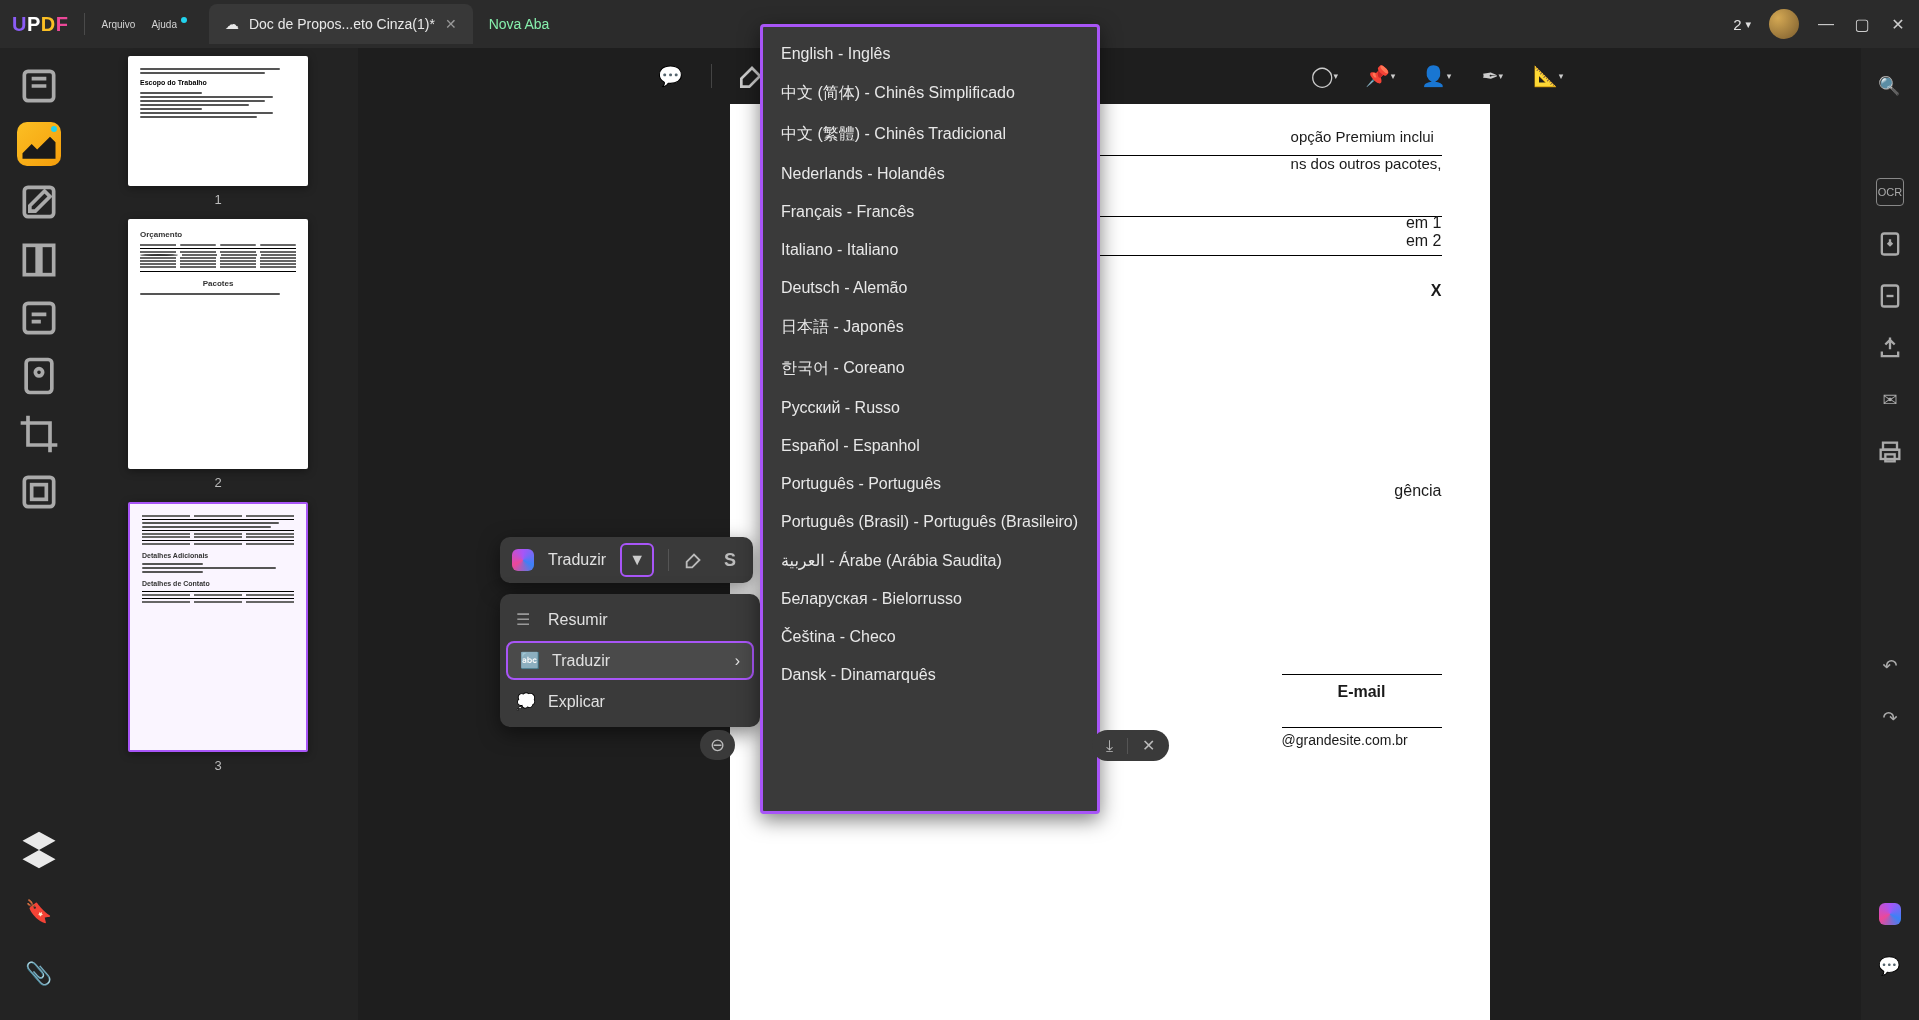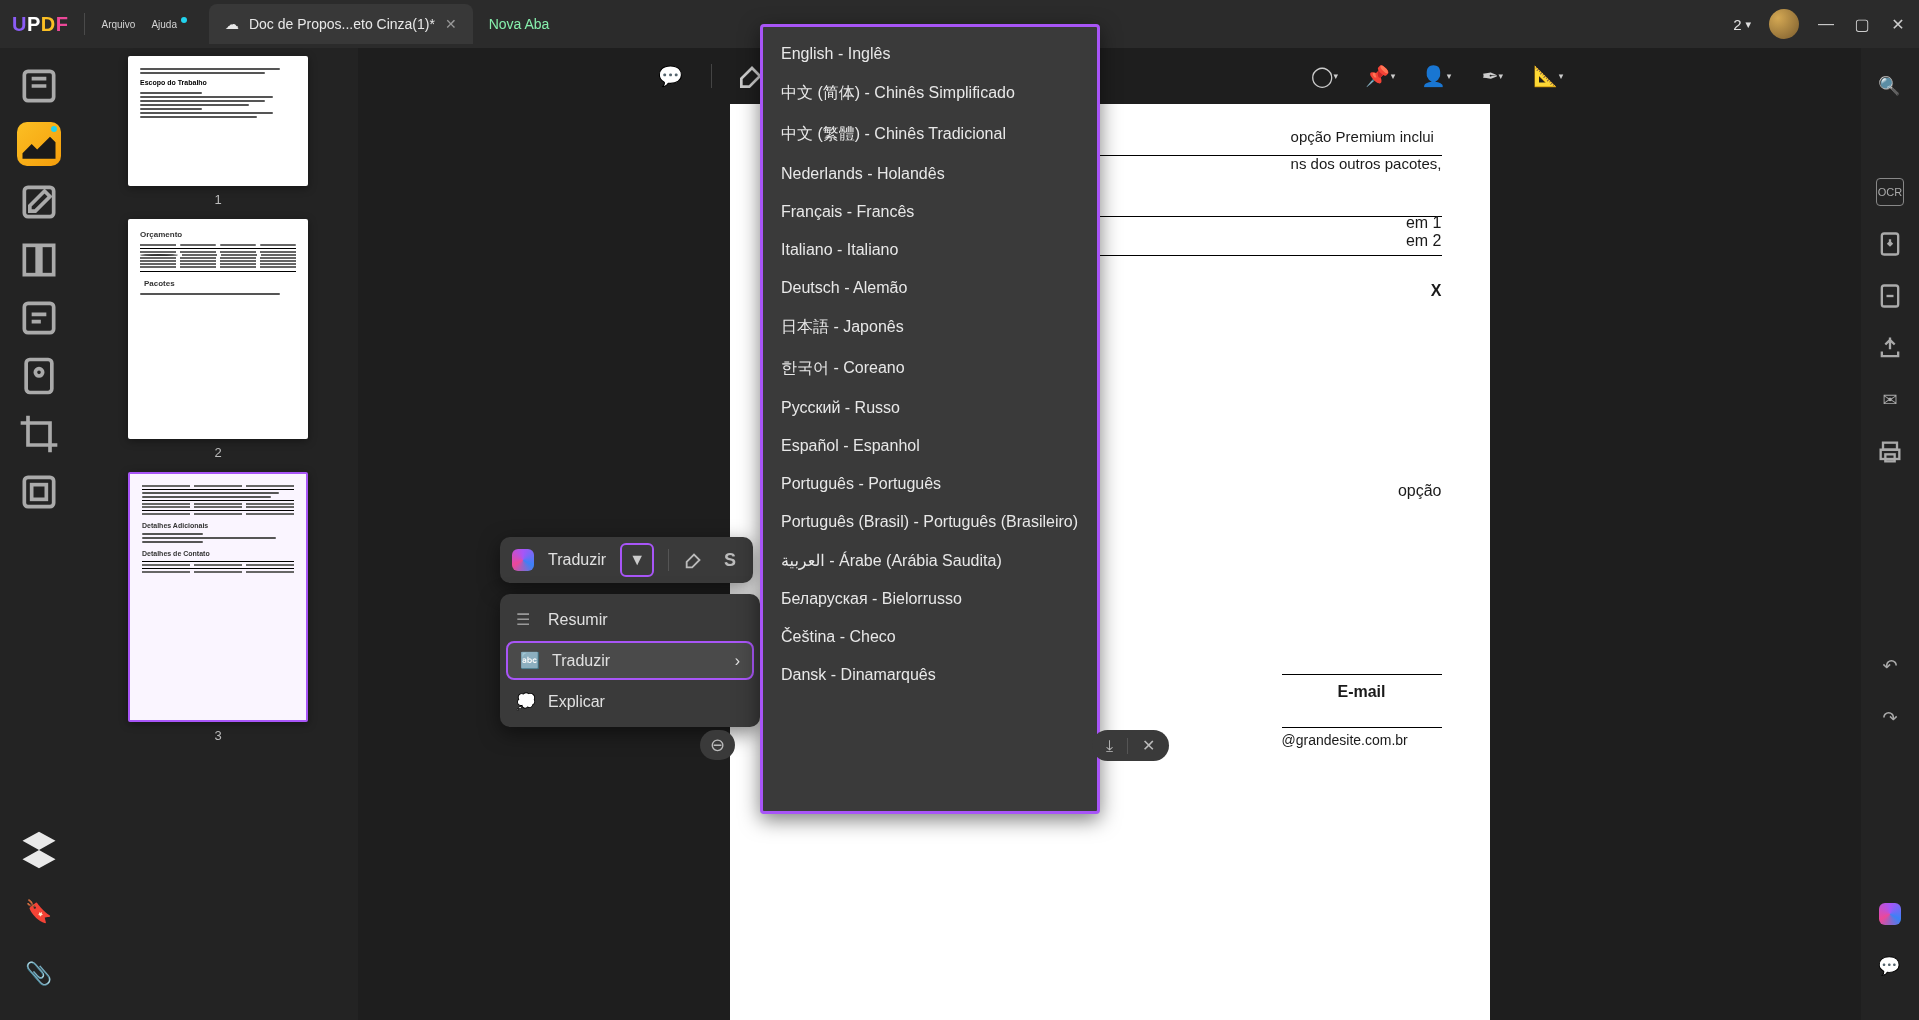--- a/index.html
+++ b/index.html
@@ -32,21 +32,21 @@
 .rail-icon.active::after { content: ''; position: absolute; top: 4px; right: 4px; width: 6px; height: 6px; background: #22d3ee; border-radius: 50%; }
 .rail-icon.cube { background: #6366f1; color: #fff; }
 .rail-bottom { margin-top: auto; display: flex; flex-direction: column; gap: 18px; padding-bottom: 24px; align-items: center; }
 .rail-bottom .rail-icon { background: transparent; }
 
 
 .thumbs { width: 280px; background: #232323; display: flex; flex-direction: column; align-items: center; padding-top: 8px; gap: 12px; overflow: hidden; }
 .thumb-wrap { display: flex; flex-direction: column; align-items: center; gap: 6px; }
 .thumb { width: 180px; background: #fff; border-radius: 2px; box-shadow: 0 2px 8px rgba(0,0,0,0.4); }
 .thumb.t1 { height: 130px; }
-.thumb.t2 { height: 220px; }
+.thumb.t2 { height: 250px; }
 .thumb.t3 { height: 250px; border: 2px solid #a855f7; background: #faf5ff; }
 .thumb-num { font-size: 13px; color: #bbb; }
 .thumb-inner { padding: 10px 12px; font-size: 6px; color: #333; line-height: 1.4; }
 
 
 .doc-area { flex: 1; background: #1e1e1e; position: relative; display: flex; flex-direction: column; }
 .toolbar { height: 56px; display: flex; align-items: center; justify-content: center; gap: 24px; }
 .tool-btn { width: 32px; height: 32px; display: flex; align-items: center; justify-content: center; font-size: 20px; color: #ccc; }
 .tool-sep { width: 1px; height: 24px; background: #444; }
 
@@ -249,21 +249,21 @@
               <div></div>
               <div></div>
             </div>
         <div class="fake-table-row">
               <div></div>
               <div></div>
               <div></div>
               <div></div>
             </div>
         <div style="border-top:1px solid #000;margin:3px 0;"></div>
-        <div style="font-size:8px;font-weight:700;margin:6px 4px 4px;">Pacotes</div>
+        <div style="font-size:8px;font-weight:700;margin:6px 4px 4px;text-align:center;">Pacotes</div>
         <div class="fake-line" style="width:90%"></div>
       </div>
         </div>
       <div class="thumb-num">2</div>
     </div>
     <div class="thumb-wrap">
       <div class="thumb t3">
           <div class="thumb-inner">
         <div class="fake-table-row">
               <div></div>
@@ -353,21 +353,21 @@
         <div class="hr"></div>
         <div class="price">R$ XXX</div>
         <div style="position:absolute;right:48px;top:178px;font-weight:700;font-size:16px;">X</div>
         <div class="hr"></div>
         <div style="height:36px;"></div>
         <div class="h-title"><span class="sel">Detalhes</span></div>
         <div class="h-sub"><span class="sel">Previsão de Entreg</span></div>
         <ul class="bullets" style="margin-top:16px;">
           <li><span class="sel">Liste as etapas rele</span></li>
         </ul>
-        <div style="position:absolute;right:48px;top:378px;">opção</div>
+        <div style="position:absolute;right:48px;top:378px;">gência</div>
         <div class="h-sub"><span class="sel">Opções de Pagame</span></div>
         <div style="height:90px;"></div>
         <div style="position:absolute;right:48px;top:570px;width:160px;">
           <div class="email-lbl" style="text-align:center;">E-mail</div>
           <div style="border-top:1px solid #000;margin-top:26px;"></div>
           <div style="font-size:14px;margin-top:4px;">@grandesite.com.br</div>
         </div>
         <div style="position:absolute;left:48px;top:625px;width:120px;border-top:1px solid #000;"></div>
       </div>
     </div>

